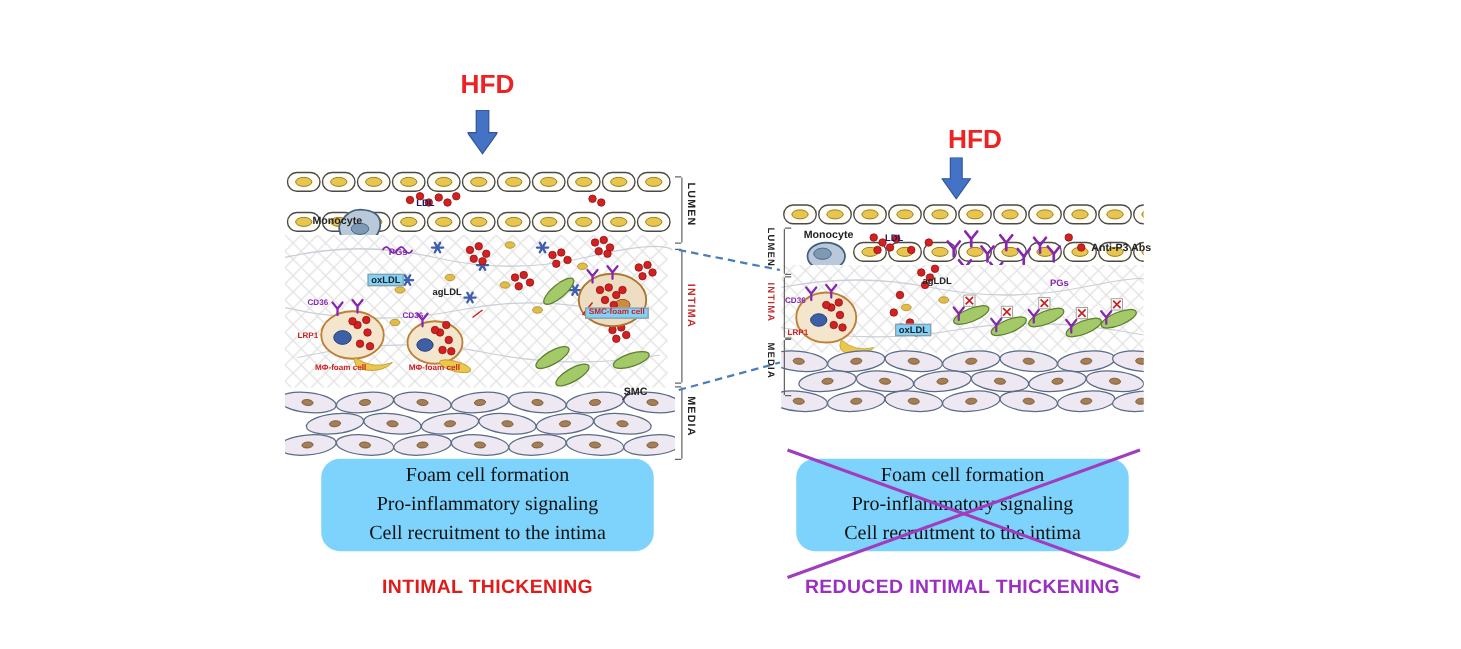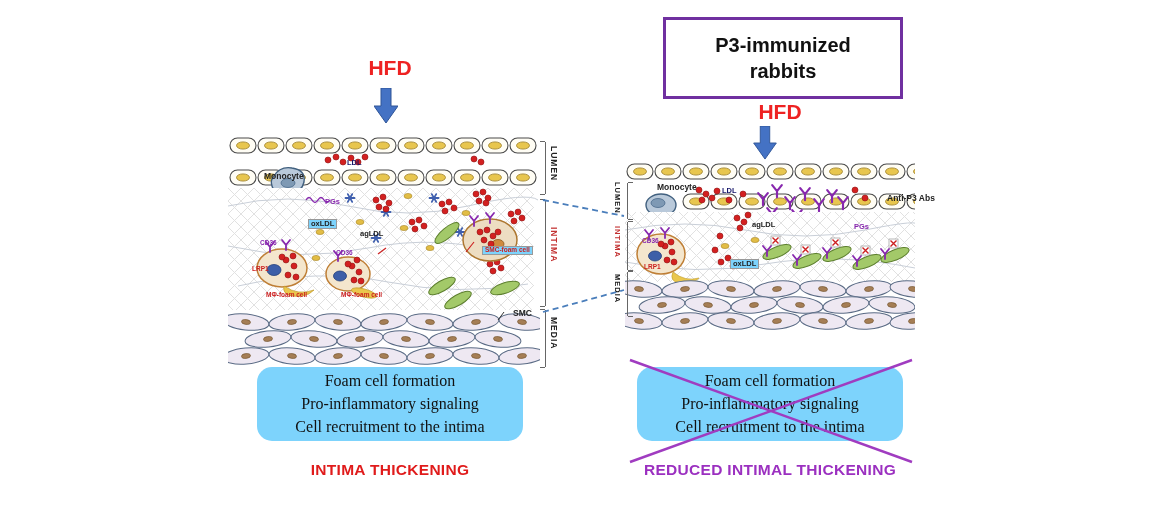--- a/index.html
+++ b/index.html
@@ -1,19 +1,19 @@
 <!DOCTYPE html>
 <html><head>
 <meta charset="utf-8">
 <style>
   html,body{margin:0;padding:0;background:#fff;}
   #canvas{position:relative;width:1169px;height:519px;background:#fff;overflow:hidden;
           font-family:"Liberation Sans",sans-serif;}
   .abs{position:absolute;}
-  .lbl{position:absolute;font-weight:700;color:#222;white-space:nowrap;line-height:1;margin-left:14px;}
+  .lbl{position:absolute;font-weight:700;color:#222;white-space:nowrap;line-height:1;}
   .s6{font-size:6.5px;}.s7{font-size:7.5px;}.s8{font-size:8.5px;}
   .red{color:#cc2020;}.purple{color:#8727ae;}.navy{color:#17176a;}
   .boxed{background:#7dd3fc;border:1px solid #999;padding:0 2px;}
   .vlabel{position:absolute;writing-mode:vertical-rl;letter-spacing:1px;font-size:8.5px;
           font-weight:700;color:#222;line-height:1;}
   .vlabel.sm{font-size:7.5px;}
   .vlabel.redc{color:#c23030;}
   .bracket{position:absolute;width:5px;border-right:1.5px solid #666;}
   .bracket::before,.bracket::after{content:"";position:absolute;left:0;width:5px;border-top:1.5px solid #666;}
   .bracket::before{top:-1px;}.bracket::after{bottom:-1px;}
@@ -263,30 +263,27 @@
   <div class="bracket" style="left:540px;top:310px;height:57px;"></div>
   <span class="vlabel" style="left:549px;top:146px;">LUMEN</span>
   <span class="vlabel redc" style="left:549px;top:227px;">INTIMA</span>
   <span class="vlabel" style="left:549px;top:317px;">MEDIA</span>
 
   <div class="effects-box" style="left:257px;top:367px;">
     <div>Foam cell formation</div>
     <div>Pro-inflammatory signaling</div>
     <div>Cell recruitment to the intima</div>
   </div>
-  <div class="outcome redc" style="left:270px;top:461px;width:240px;">INTIMA THICKENING</div>
+  <div class="outcome redc" style="left:270px;top:461px;width:240px;">INTIMAL THICKENING</div>
 
   <svg class="abs" style="left:538px;top:188px;" width="92" height="132" viewBox="0 0 92 132">
     <line x1="5" y1="12" x2="86" y2="28" stroke="#4a7ebb" stroke-width="1.8" stroke-dasharray="6 4"></line>
     <line x1="5" y1="124" x2="86" y2="102" stroke="#4a7ebb" stroke-width="1.8" stroke-dasharray="6 4"></line>
   </svg>
 
-  <div class="p3box">
-    <div class="inner">P3-immunized rabbits</div>
-  </div>
   <div class="hfd" style="left:725px;top:100px;width:110px;">HFD</div>
 
   <svg class="abs" style="left:753px;top:126px;" width="24" height="34" viewBox="0 0 24 36">
     <polygon points="7,0 17,0 17,18 24,18 12,35 0,18 7,18" fill="#4472c4" stroke="#2f5597" stroke-width="1"></polygon>
   </svg>
 
   <svg class="abs" style="left:625px;top:158px;" width="290" height="178" viewBox="0 0 290 178">
     <g>
       <use href="#endo" x="2" y="6"></use>
         <use href="#endo" x="30" y="6"></use>

